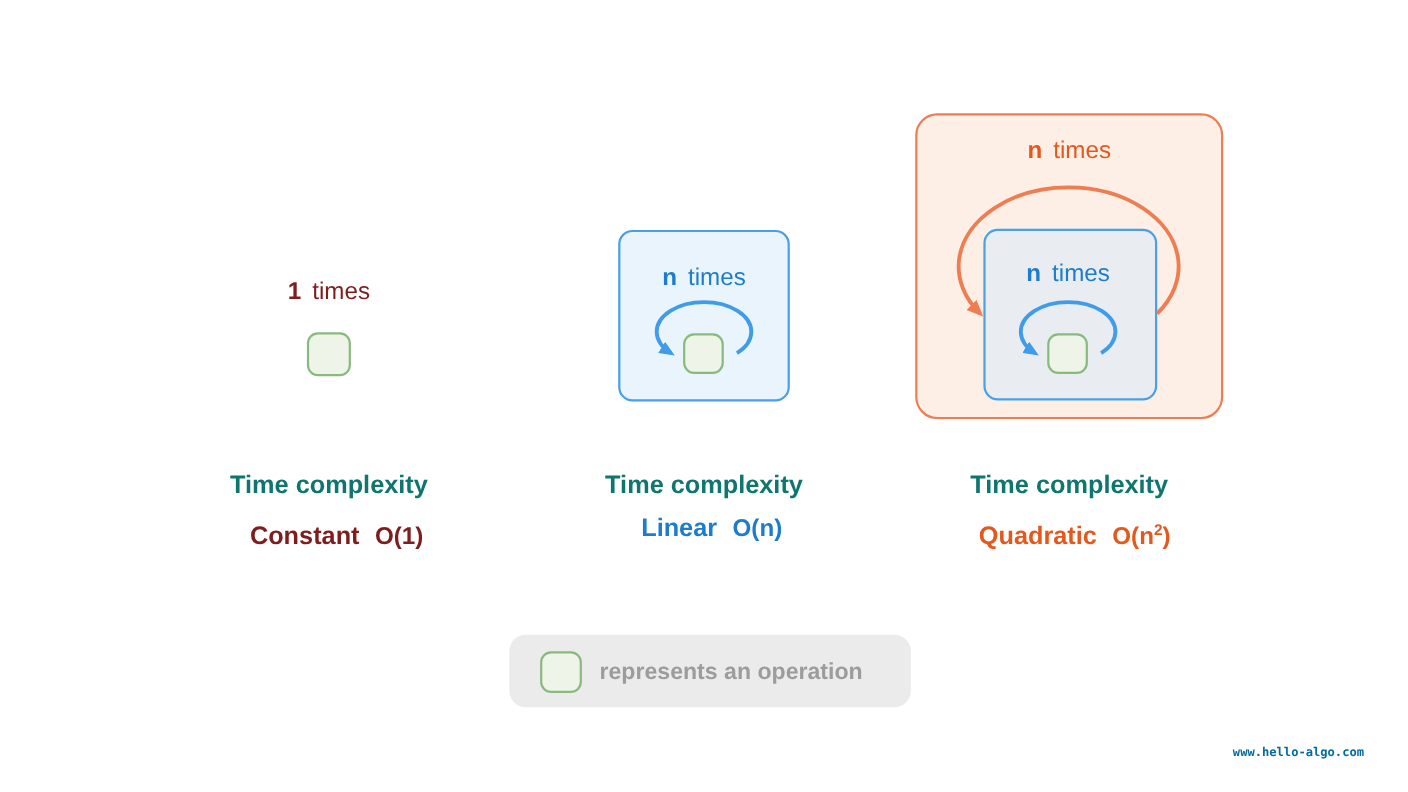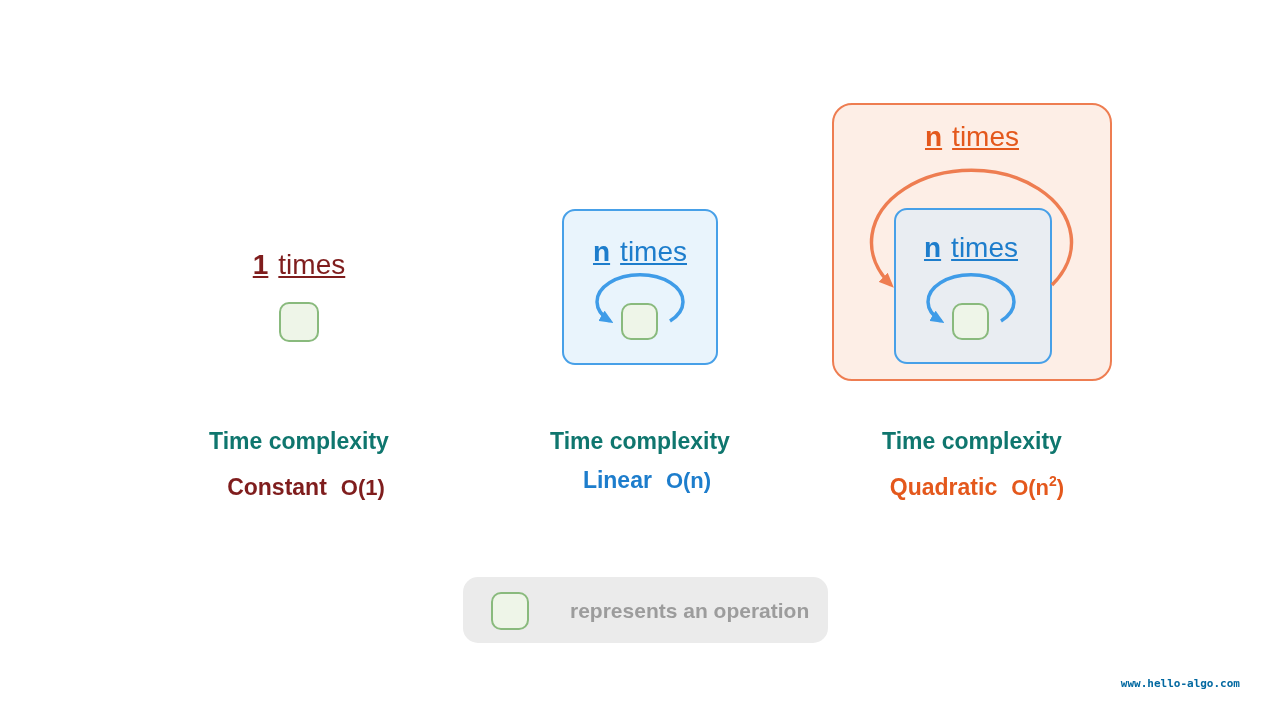--- a/index.html
+++ b/index.html
@@ -35,21 +35,21 @@
 
   
   .op-box {
     background: #eef5e8;
     border: 2.5px solid #89ba7d;
     border-radius: 10px;
     box-sizing: border-box;
   }
 
   
-  .times-label { font-size: 28px; font-weight: normal; text-decoration: underline; }
+  .times-label { font-size: 22px; font-weight: normal; }
   .times-label b { font-weight: bold; margin-right: 10px; }
   .green  { color: #7f1d1d; }
   .blue   { color: #1d7dcc; }
   .orange { color: #e4581c; }
 
   
   .title-row { font-size: 23px; font-weight: bold; color: #0f766e; }
   .cx-row { font-size: 23px; font-weight: bold; }
   .cx-name { margin-right: 14px; }
   .mono { font-family: Liberation Sans, sans-serif; font-size: 22px; font-weight: bold; }
@@ -128,17 +128,17 @@
     <span class="cx-name">Linear</span><span class="mono"><span>O(n)</span><sup></sup><span></span></span>
   </div>
 
   <div class="abs ctr title-row" style="left:972px; top:441px">Time complexity</div>
   <div class="abs ctr cx-row orange" style="left:977px; top:487px">
     <span class="cx-name">Quadratic</span><span class="mono"><span>O(n</span><sup>2</sup><span>)</span></span>
   </div>
 
   <div class="abs legend-box" style="left:463px; top:577px; width:365px; height:66px"></div>
   <div class="abs op-box" style="left:491px; top:592px; width:38px; height:38px"></div>
-  <div class="abs legend-label" style="left:570px; top:611px; transform:translateY(-50%)">represents an operation</div>
+  <div class="abs legend-label" style="left:545px; top:611px; transform:translateY(-50%)">represents an operation</div>
 
   <div class="abs watermark" style="right:40px; top:677px">www.hello-algo.com</div>
 
 </div>
 
 </body></html>

